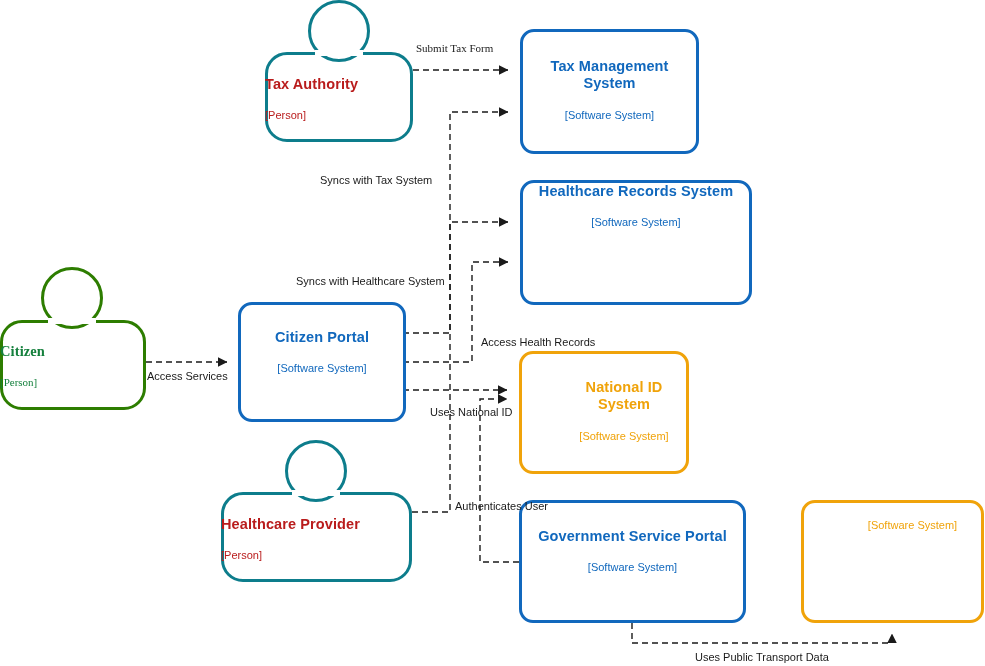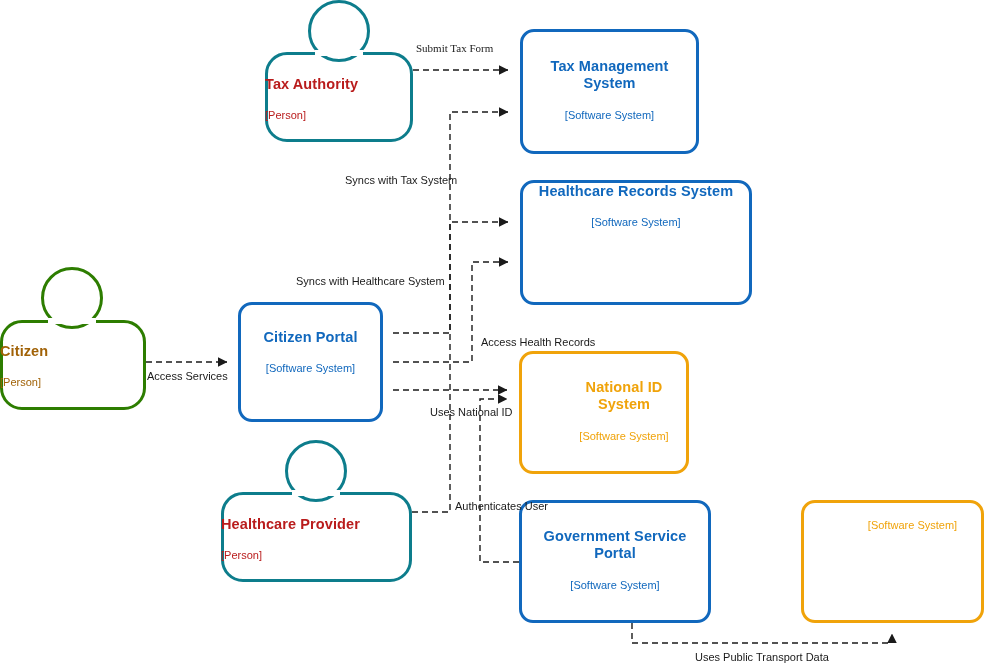--- a/index.html
+++ b/index.html
@@ -75,21 +75,21 @@
     left: 0;
     right: 0;
     z-index: 4;
   }
   
   .c-blue   { border-color: #1168bd; }
   .t-blue   { color: #1168bd; }
   .c-teal   { border-color: #0d7d8c; }
   .t-teal   { color: #b91c1c; }
   .c-green  { border-color: #2d7d00; }
-  .t-green  { color: #a16207; }
+  .t-green  { color: #15803d; font-family: Liberation Serif, serif; }
   .c-orange { border-color: #f0a30a; padding-left: 40px; }
   .t-orange { color: #f0a30a; }
 
   .edge-label {
     position: absolute;
     font-size: 11px;
     color: #1a1a1a;
     white-space: nowrap;
     background: transparent;
     z-index: 5;
@@ -123,21 +123,21 @@
 
       <path d="M 519 562 L 480 562 L 480 399 L 507 399" marker-end="url(#arrow)"></path>
 
       <path d="M 632 623 L 632 643 L 892 643 L 892 634" marker-end="url(#arrow)"></path>
 
     </g>
   </svg>
 
   <div class="edge-label" style="left:416px; top:42px;font-family:Liberation Serif, serif;">Submit Tax Form</div>
 
-  <div class="edge-label" style="left:320px; top:174px;margin-left:25px;">Syncs with Tax System</div>
+  <div class="edge-label" style="left:320px; top:174px;">Syncs with Tax System</div>
 
   <div class="edge-label" style="left:296px; top:275px;">Syncs with Healthcare System</div>
 
   <div class="edge-label" style="left:147px; top:370px;text-align:center;">Access Services</div>
 
   <div class="edge-label" style="left:481px; top:336px;">Access Health Records</div>
 
   <div class="edge-label" style="left:430px; top:406px;">Uses National ID</div>
 
   <div class="edge-label" style="left:455px; top:500px;">Authenticates User</div>
@@ -167,41 +167,41 @@
   <div style="position:absolute; left:0px; top:267px; width:146px; height:143px;">
     <div class="person-head c-green" style="left:41px; top:0px; width:62px; height:62px;"></div>
     <div class="node person c-green" style="left:0px; top:53px; width:146px; height:90px;"></div>
     <div class="person-neck" style="left:48px; top:51px; width:48px; height:6px;"></div>
     <div class="node-text" style="top:76px;">
       <div class="title t-green">Citizen</div>
       <div class="subtitle t-green">[Person]</div>
     </div>
   </div>
 
-  <div class="node sys-box c-blue" style="left:238px; top:302px; width:145px; height:120px;">
+  <div class="node sys-box c-blue" style="left:238px; top:302px; width:168px; height:120px;">
     <div class="title t-blue" style="margin-top:24px;">Citizen Portal</div>
     <div class="subtitle t-blue">[Software System]</div>
   </div>
 
   <div class="node sys-box c-orange" style="left:519px; top:351px; width:170px; height:123px;">
     <div class="title t-orange" style="margin-top:25px;">National ID System</div>
     <div class="subtitle t-orange">[Software System]</div>
   </div>
 
   <div style="position:absolute; left:221px; top:440px; width:191px; height:142px;">
     <div class="person-head c-teal" style="left:64px; top:0px; width:62px; height:62px;"></div>
     <div class="node person c-teal" style="left:0px; top:52px; width:191px; height:90px;"></div>
     <div class="person-neck" style="left:71px; top:50px; width:48px; height:6px;"></div>
     <div class="node-text" style="top:76px;">
       <div class="title t-teal">Healthcare Provider</div>
       <div class="subtitle t-teal">[Person]</div>
     </div>
   </div>
 
-  <div class="node sys-box c-blue" style="left:519px; top:500px; width:192px; height:123px;">
+  <div class="node sys-box c-blue" style="left:519px; top:500px; width:227px; height:123px;">
     <div class="title t-blue" style="margin-top:25px;">Government Service Portal</div>
     <div class="subtitle t-blue">[Software System]</div>
   </div>
 
   <div class="node sys-box c-orange" style="left:801px; top:500px; width:183px; height:123px;">
     <div class="subtitle t-orange">[Software System]</div>
   </div>
 
 </div>
 

